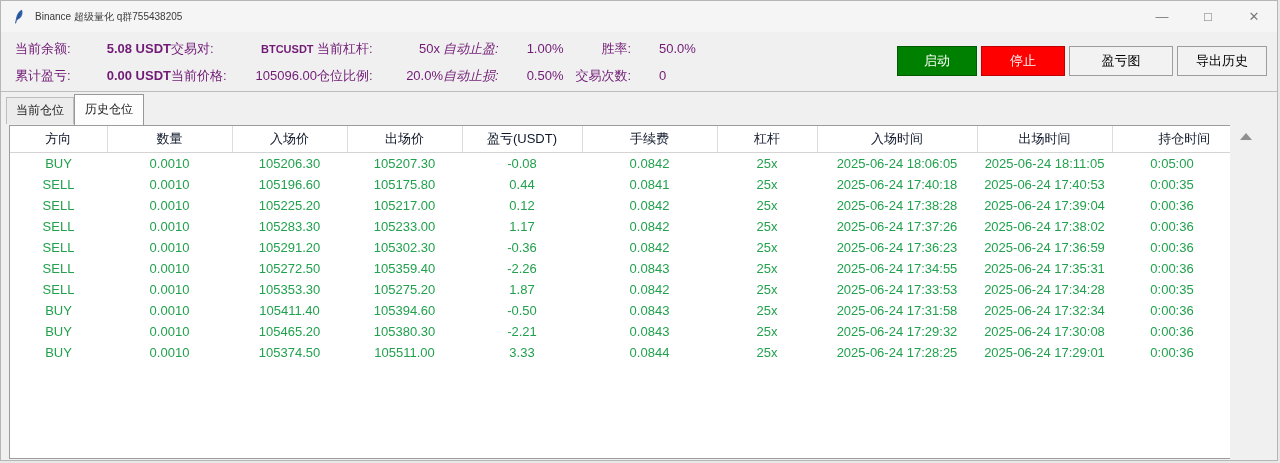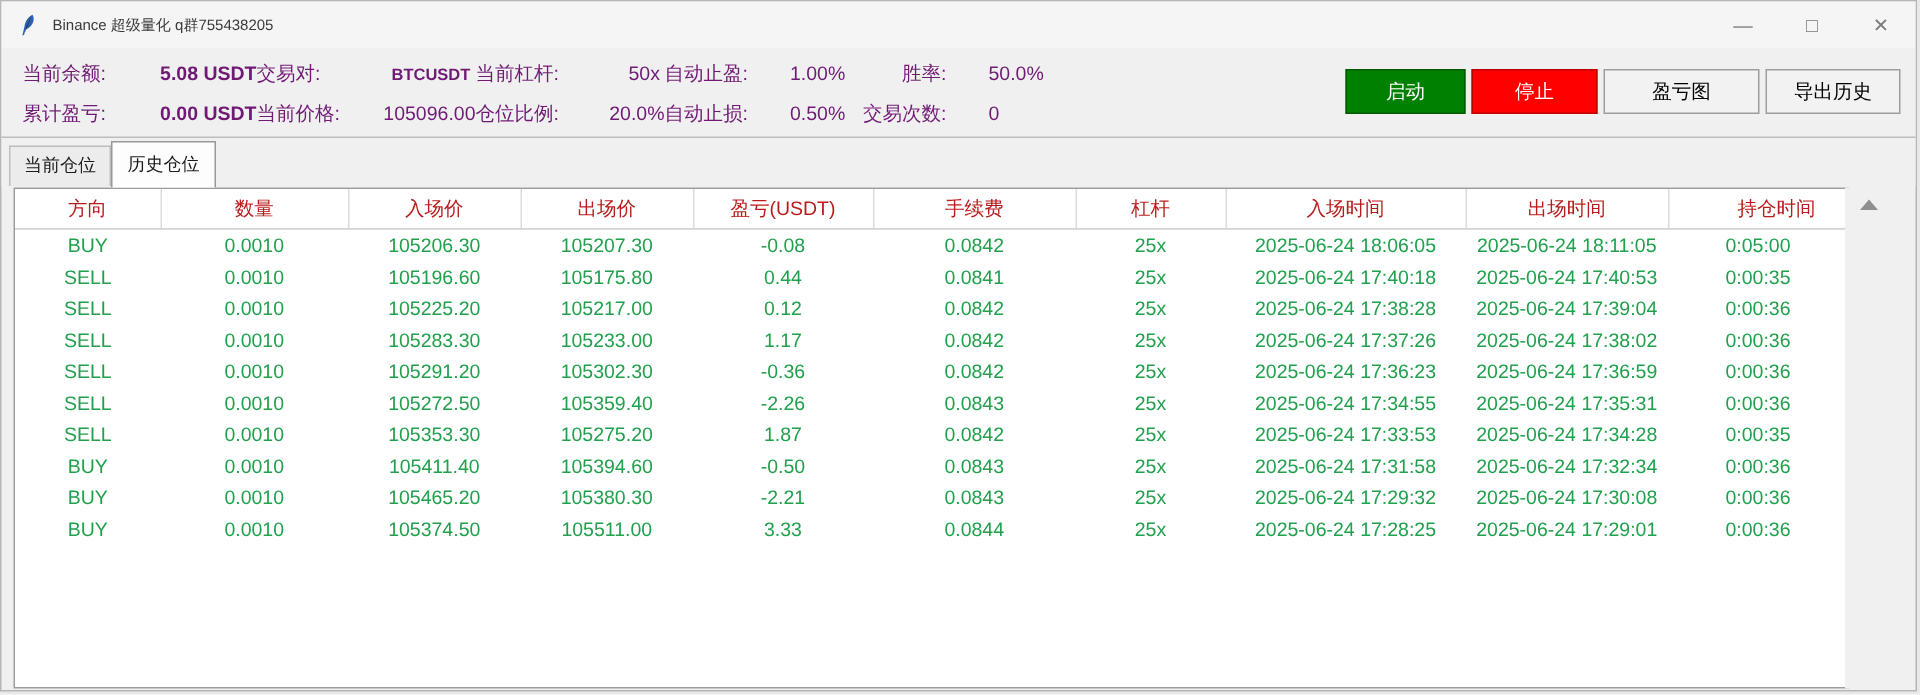--- a/index.html
+++ b/index.html
@@ -14,42 +14,42 @@
   .win-btn{width:46px;height:100%;display:flex;align-items:center;justify-content:center;color:#7a7a7a;font-size:13px;}
 
   
   .toolbar{position:relative;height:59px;border-bottom:1px solid #bdbdbd;background:#f0f0f0;}
   .stats{position:absolute;left:14px;top:3px;display:grid;grid-template-columns:156px 146px 126px 120px 170px;grid-auto-rows:27px;align-items:center;}
   .stat{display:flex;align-items:baseline;font-size:13px;color:#701a75;white-space:nowrap;gap:28px;}
   .stat .lab{display:inline-block;}
   .stat.g1 .lab{width:70px;}
   .stat.g2 .lab{width:62px;}
   .stat.g3 .lab{width:74px;}
-  .stat.g4 .lab{width:66px;}
+  .stat.g4 .lab{width:66px;font-style:italic;}
   .stat.g5 .lab{width:68px;text-align:right;}
   .stat .val{font-weight:normal;}
   .stat .val.bold{font-weight:bold;}
   .stat .val.big{font-weight:bold;font-size:11px;}
   .actions{position:absolute;right:10px;top:14px;display:flex;gap:4px;}
   .btn{height:30px;display:flex;align-items:center;justify-content:center;font-size:13px;color:#000;background:#f2f2f2;border:1px solid #9d9d9d;box-sizing:border-box;cursor:default;}
   .btn-start{width:80px;background:#008000;border-color:#005a00;color:#fff;}
   .btn-stop{width:84px;background:#fe0000;border-color:#bf0000;color:#fff;}
   .btn-chart{width:104px;}
   .btn-export{width:90px;}
 
   
   .tabs{height:32px;display:flex;align-items:flex-end;padding-left:5px;background:#f0f0f0;}
   .tab{font-size:12px;color:#1a1a1a;box-sizing:border-box;}
   .tab-inactive{padding:4px 9px 5px 9px;background:#ececec;border:1px solid #bdbdbd;border-bottom:none;margin-bottom:0;}
   .tab-active{padding:6px 10px 7px 10px;background:#fdfdfd;border:1px solid #989898;border-bottom:none;position:relative;z-index:2;margin-bottom:-1px;}
 
   
   .pane{position:absolute;left:8px;top:124px;width:1224px;bottom:1px;background:#ffffff;border:1px solid #9c9c9c;box-sizing:border-box;overflow:hidden;}
   table.grid{border-collapse:collapse;table-layout:fixed;width:1222px;}
-  table.grid th{height:26px;font-size:13px;font-weight:normal;color:#b91c1c;background:#ffffff;border-right:1px solid #dcdcdc;border-bottom:1px solid #d4d4d4;text-align:center;padding:0;}
+  table.grid th{height:26px;font-size:13px;font-weight:normal;color:#0f172a;background:#ffffff;border-right:1px solid #dcdcdc;border-bottom:1px solid #d4d4d4;text-align:center;padding:0;}
   table.grid th:last-child{border-right:none;padding-left:24px;}
   table.grid td{height:21px;font-size:13px;color:#21a14d;text-align:center;padding:0;white-space:nowrap;}
 
   
   .gutter{position:absolute;right:1px;top:124px;width:46px;bottom:1px;background:#f0f0f0;}
   .scroll-up{position:absolute;left:10px;top:8px;width:0;height:0;border-left:6px solid transparent;border-right:6px solid transparent;border-bottom:7px solid #8f8f8f;}
 </style>
 </head>
 <body>
 

